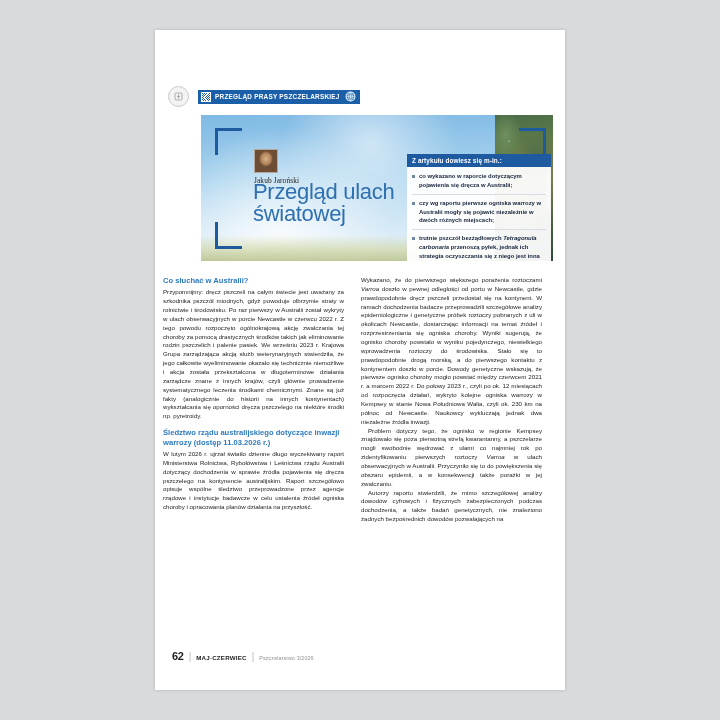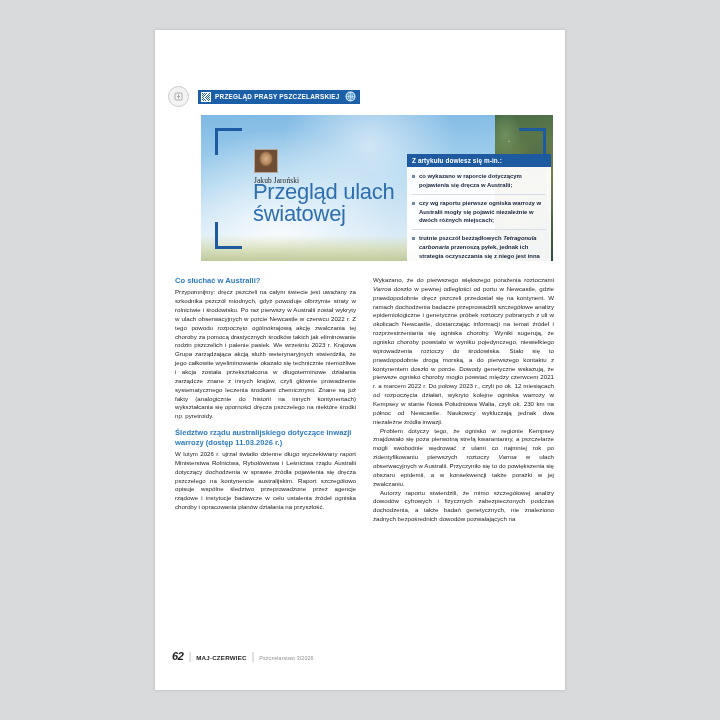--- a/index.html
+++ b/index.html
@@ -226,21 +226,21 @@
     line-height: 1.5;
     color: #15223a;
     font-family: "Liberation Sans", sans-serif;
     font-weight: bold;
   }
   .ib-text i { font-style: italic; }
 
   
   .cols {
     position: absolute;
-    left: 20px;
+    left: 8px;
     top: 246px;
     width: 379px;
     height: 360px;
     display: flex;
     gap: 17px;
   }
   .col { width: 181px; }
   .sect-title {
     color: #2e7cc0;
     font-size: 7.6px;
@@ -269,21 +269,20 @@
     bottom: 28px;
     display: flex;
     align-items: baseline;
   }
   .f-page {
     font-size: 11px;
     font-weight: bold;
     color: #1d1d1b;
     font-family: "Liberation Sans", sans-serif;
     letter-spacing: -0.3px;
-    font-style: italic;
   }
   .f-sep {
     color: #b9bbbd;
     font-size: 10px;
     margin: 0 5px;
   }
   .f-month {
     font-size: 6.2px;
     font-weight: bold;
     color: #1d1d1b;

